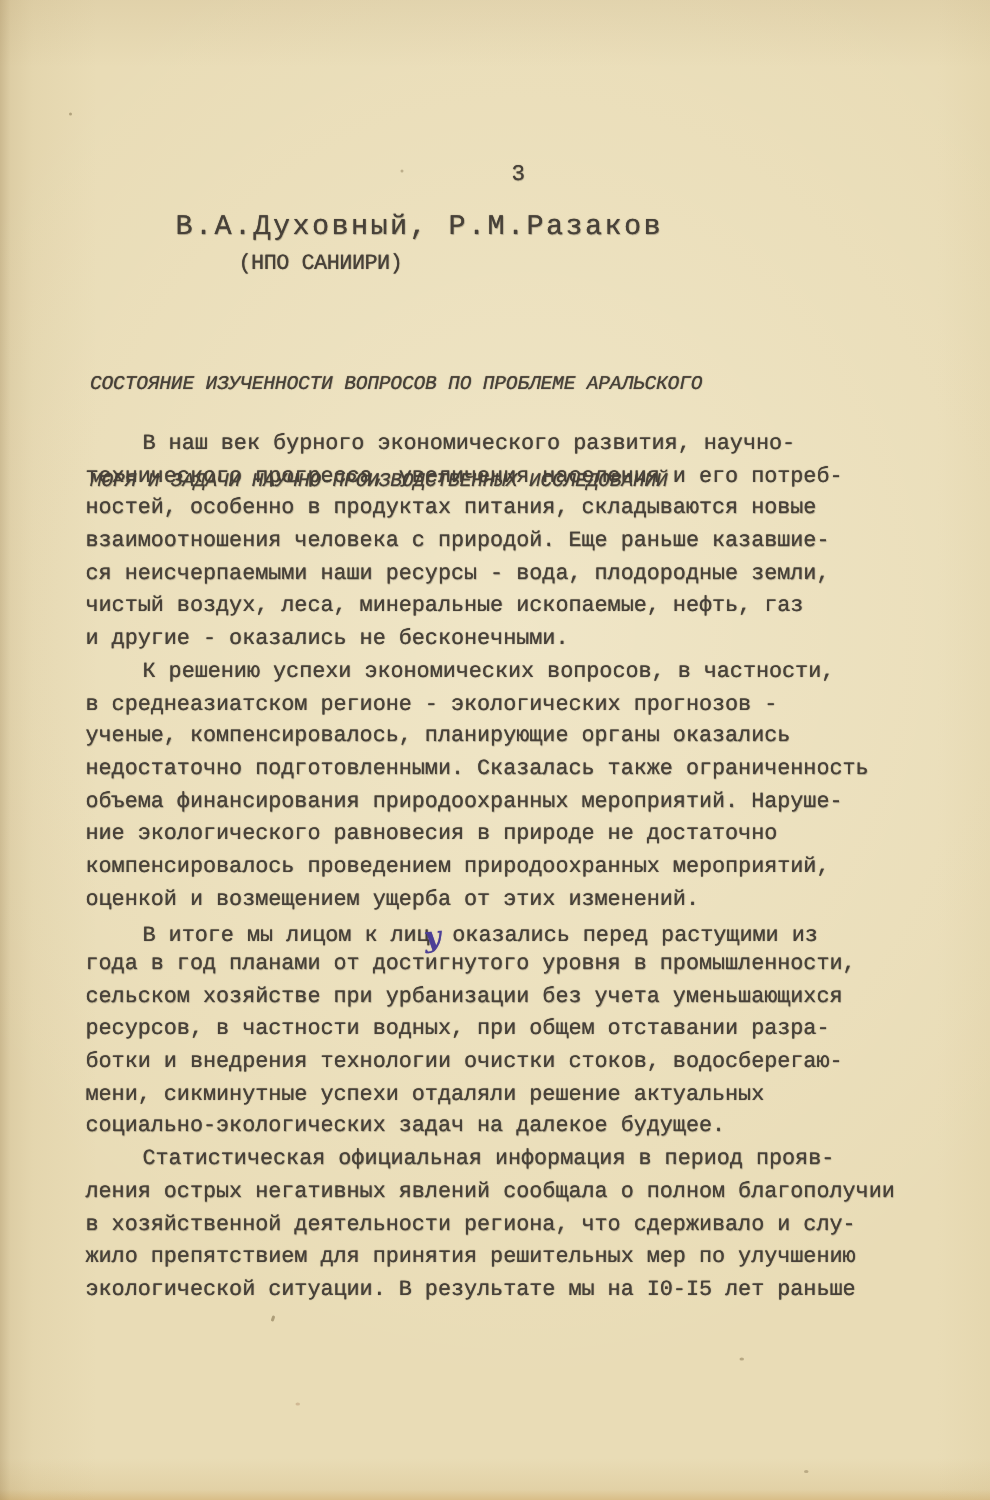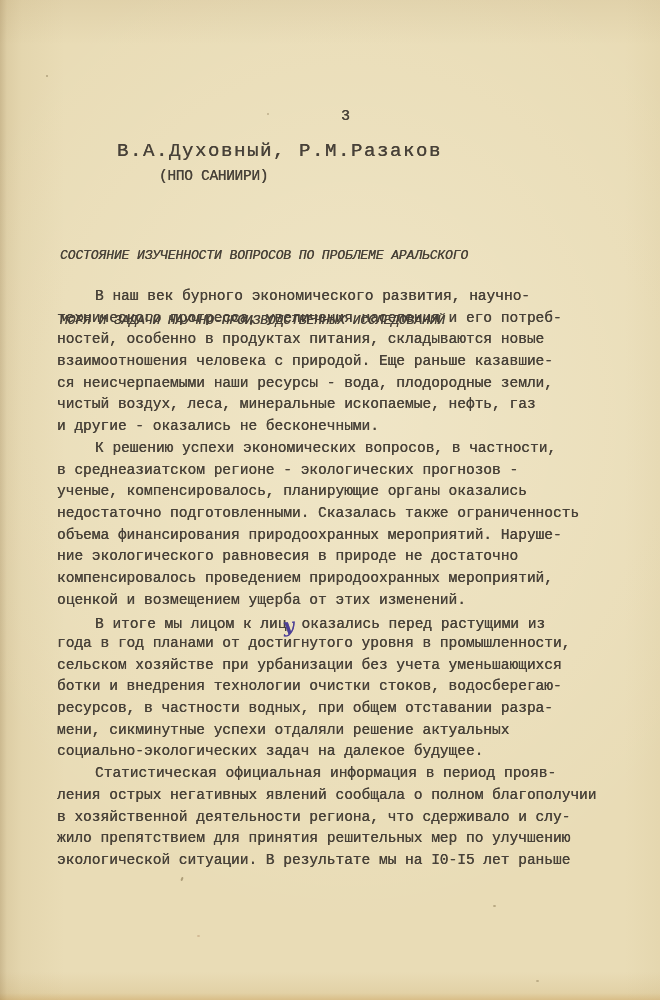--- a/index.html
+++ b/index.html
@@ -125,22 +125,22 @@
     <div class="tline">ученые, компенсировалось, планирующие органы оказались</div>
     <div class="tline">недостаточно подготовленными. Сказалась также ограниченность</div>
     <div class="tline">объема финансирования природоохранных мероприятий. Наруше-</div>
     <div class="tline">ние экологического равновесия в природе не достаточно</div>
     <div class="tline">компенсировалось проведением природоохранных мероприятий,</div>
     <div class="tline">оценкой и возмещением ущерба от этих изменений.</div>
 
     <div class="tline ind"><span>В итоге мы лицом к лиц</span><span class="hand">у</span><span> оказались перед растущими из</span></div>
     <div class="tline">года в год планами от достигнутого уровня в промышленности,</div>
     <div class="tline">сельском хозяйстве при урбанизации без учета уменьшающихся</div>
+    <div class="tline">ресурсов, в частности водных, при общем отставании разра-</div>
     <div class="tline">ботки и внедрения технологии очистки стоков, водосберегаю-</div>
-    <div class="tline">ресурсов, в частности водных, при общем отставании разра-</div>
     <div class="tline">мени, сикминутные успехи отдаляли решение актуальных</div>
     <div class="tline">социально-экологических задач на далекое будущее.</div>
 
     <div class="tline ind">Статистическая официальная информация в период прояв-</div>
     <div class="tline">ления острых негативных явлений сообщала о полном благополучии</div>
     <div class="tline">в хозяйственной деятельности региона, что сдерживало и слу-</div>
     <div class="tline">жило препятствием для принятия решительных мер по улучшению</div>
     <div class="tline">экологической ситуации. В результате мы на I0-I5 лет раньше</div>
   </div>
 

